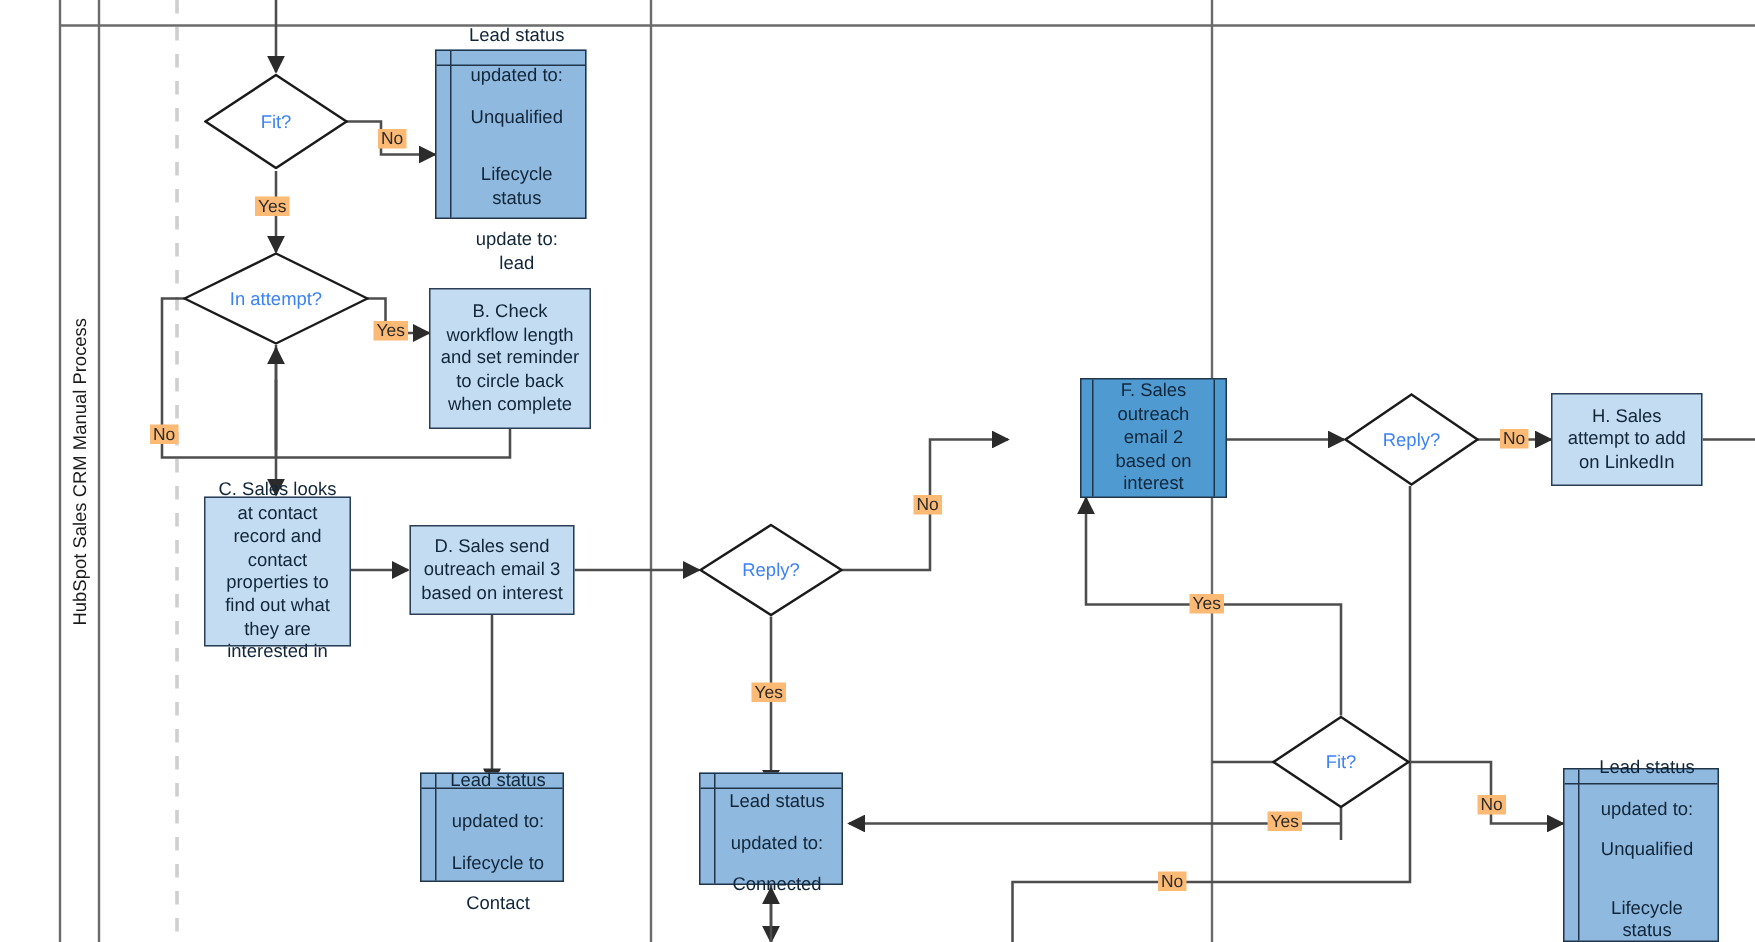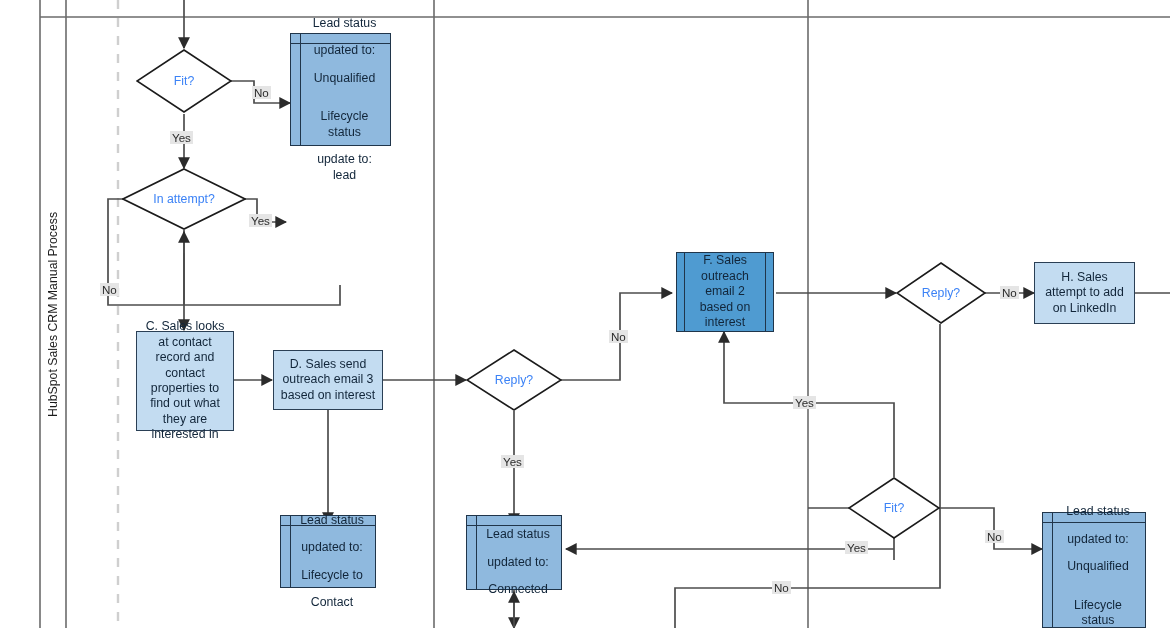--- a/index.html
+++ b/index.html
@@ -5,36 +5,36 @@
   html,body{margin:0;padding:0;background:#ffffff;}
   body{font-family:"Liberation Sans","DejaVu Sans",sans-serif;}
   #canvas{position:relative;width:1170px;height:628px;background:#ffffff;overflow:hidden;}
   svg.layer{position:absolute;left:0;top:0;width:1170px;height:628px;}
 
   
   .node{position:absolute;box-sizing:border-box;display:flex;align-items:center;justify-content:center;
         text-align:center;color:#12263a;font-size:12.3px;line-height:1.26;}
   .proc{background:#c3dcf1;border:1.4px solid #2a3f55;}
   .predef{background:#4f9bd1;border:1.4px solid #1f3category;}
-  .predef{background:#4f9bd1;border:1.4px solid #20354a;}
+  .predef{background:#4f9bd1;border:1.4px solid #20354a;margin-left:44px;}
   .predef .bar{position:absolute;top:0;bottom:0;width:1.4px;background:#20354a;}
   .predef .bar.l{left:7px;}
   .predef .bar.r{right:7px;}
   .store{background:#8fb9de;border:1.4px solid #20354a;}
   .store .vbar{position:absolute;top:0;bottom:0;left:9px;width:1.4px;background:#20354a;}
   .store .hbar{position:absolute;left:0;right:0;top:9px;height:1.4px;background:#20354a;}
   .store .txt{position:relative;z-index:2;padding:12px 6px 4px 14px;width:100%;box-sizing:border-box;}
   .store .txt .ln{display:block;margin-top:12px;}
   .store .txt .gap{display:block;height:11px;}
 
   .diamond{position:absolute;}
   .diamond .dlabel{position:absolute;left:0;right:0;top:50%;transform:translateY(-50%);
     text-align:center;font-size:12.3px;color:#3b82f6;pointer-events:none;}
 
-  .elabel{position:absolute;font-size:11.6px;color:#2b2b2b;background:#e5e5e5;padding:0 2px;white-space:nowrap;}
+  .elabel{position:absolute;font-size:11.6px;color:#2b2b2b;background:#fdba74;padding:0 2px;white-space:nowrap;}
 
   
   .lane-title{position:absolute;display:flex;align-items:center;justify-content:center;
     font-size:12.3px;color:#1b1b1b;writing-mode:vertical-rl;transform:rotate(180deg);white-space:nowrap;}
 </style>
 </head>
 <body>
 
 <div id="canvas">
 
@@ -144,20 +144,23 @@
     <span class="dlabel">Reply?</span>
   </div>
 
   <div class="diamond" style="left:848px;top:477px;width:92px;height:62px;">
     <svg width="92" height="62" viewBox="0 0 92 62">
         <polygon points="46,1 91,31 46,61 1,31" fill="#ffffff" stroke="#1b1b1b" stroke-width="1.6"></polygon>
       </svg>
     <span class="dlabel">Fit?</span>
   </div>
 
+  <div class="node proc" style="left:286px;top:192px;width:108px;height:94px;padding:4px 5px;">
+    <span>B. Check workflow length and set reminder to circle back when complete</span>
+  </div>
 
   <div class="node proc" style="left:136px;top:331px;width:98px;height:100px;padding:0 5px;">
     <span>C. Sales looks at contact record and contact properties to find out what they are interested in</span>
   </div>
 
   <div class="node proc" style="left:273px;top:350px;width:110px;height:60px;padding:4px 5px;">
     <span>D. Sales send outreach email 3 based on interest</span>
   </div>
 
   <div class="node predef" style="left:676px;top:252px;width:98px;height:80px;padding:4px 12px;">

